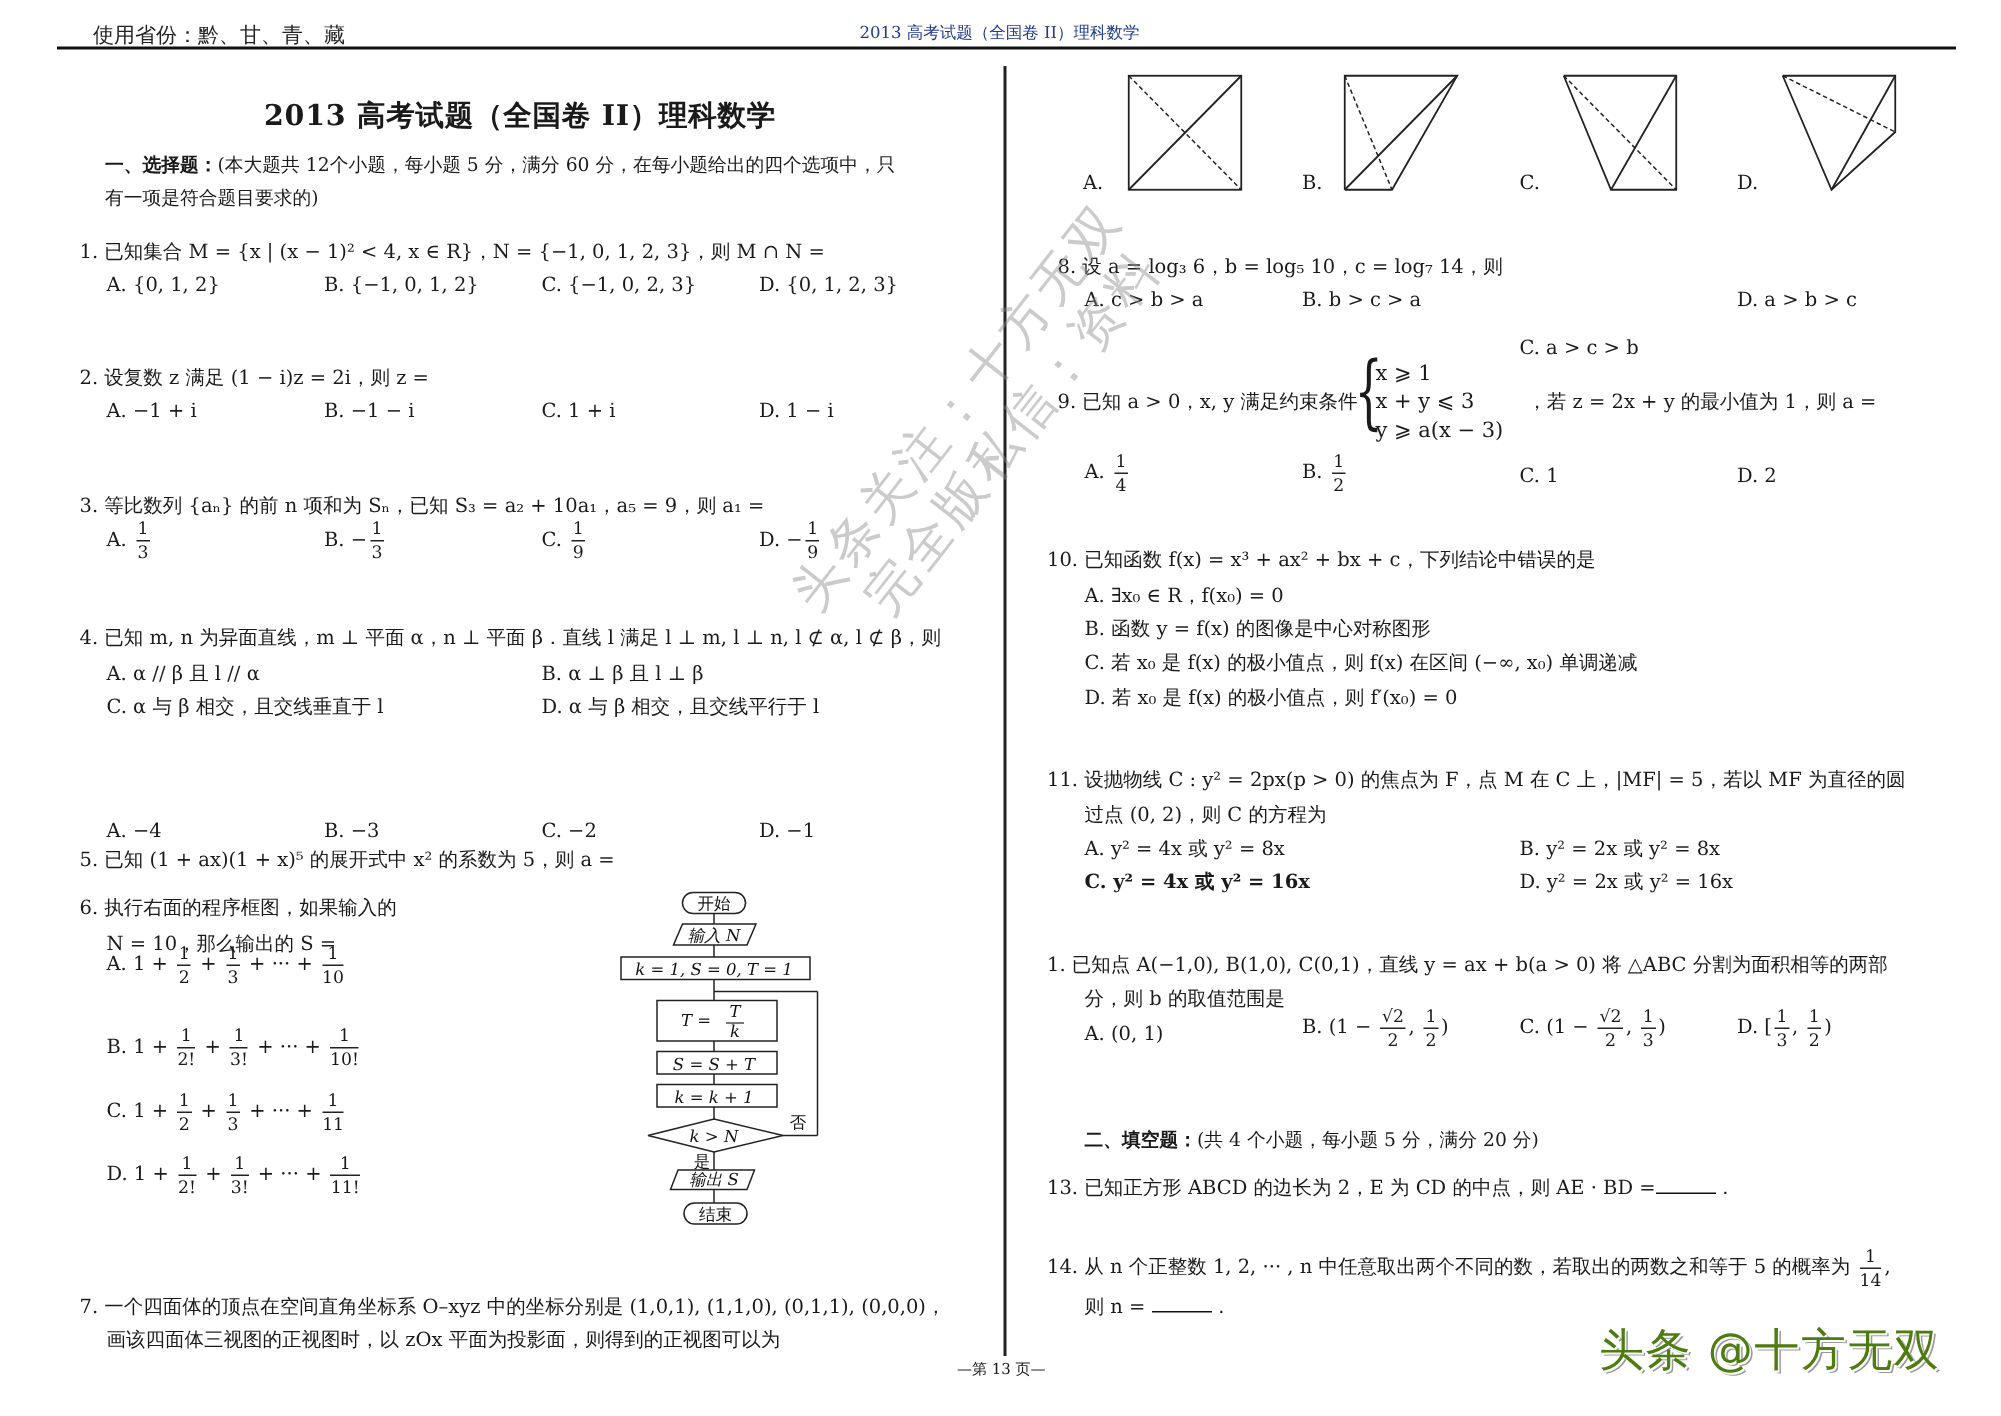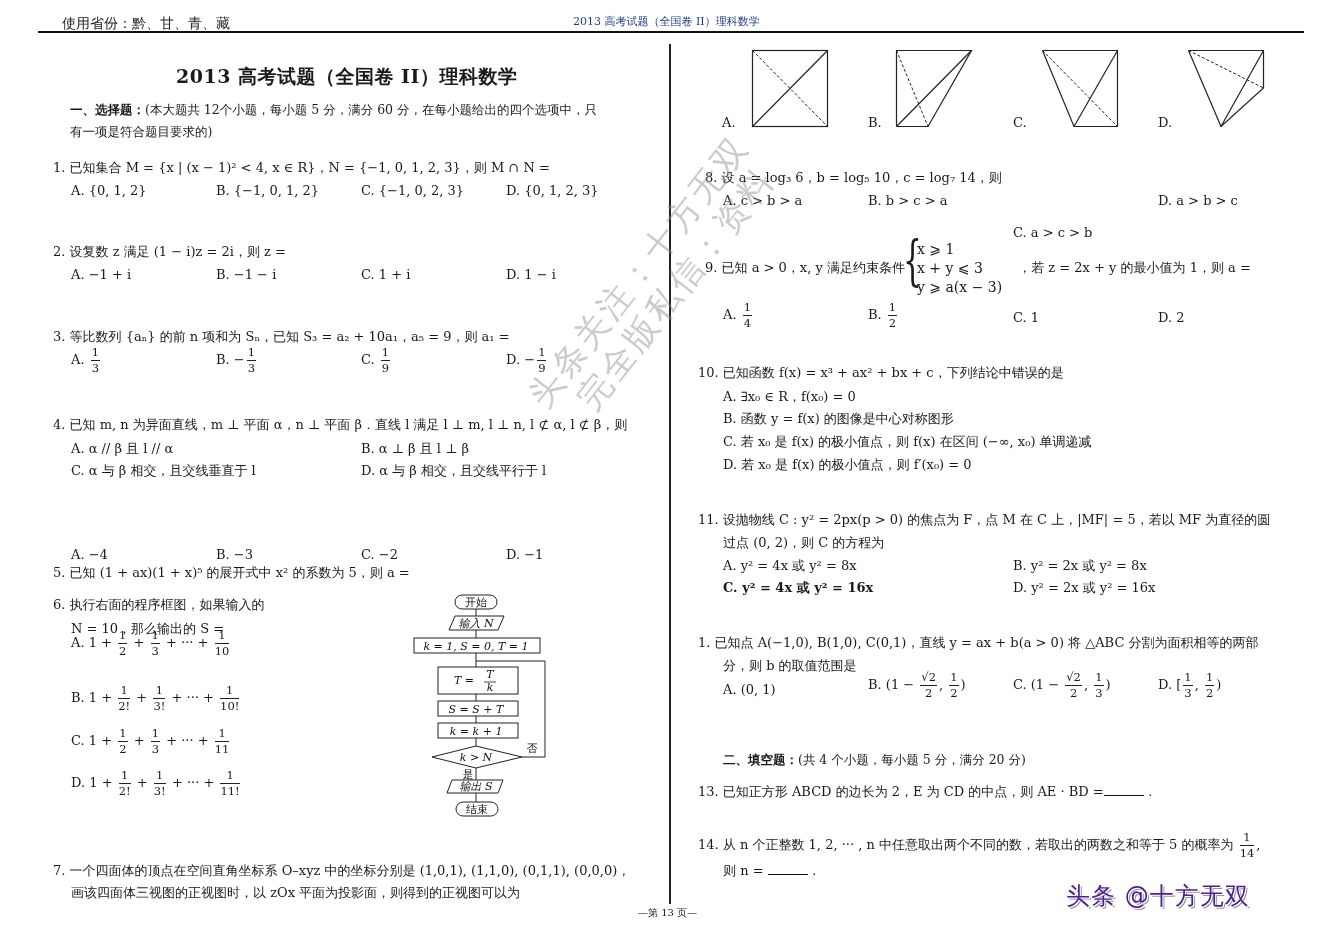--- a/index.html
+++ b/index.html
@@ -17,21 +17,21 @@
   .opt { font-size:13px; }
   .frac { display:inline-block; vertical-align:middle; text-align:center; line-height:1; margin:0 2px; }
   .frac > span { display:block; font-size:11.5px; }
   .frac > span.num { border-bottom:1px solid #222; padding:0 1px 1px; }
   .frac > span.den { padding-top:2px; }
   .brace-block { display:inline-block; vertical-align:middle; position:relative; padding-left:12px; line-height:19px; font-size:14px; }
   .brace-block::before { content:"{"; position:absolute; left:-2px; top:-6px; font-size:54px; font-weight:100; transform:scaleX(0.55); transform-origin:left; line-height:1; }
   .blank { display:inline-block; width:40px; border-bottom:1px solid #111; height:12px; vertical-align:baseline; }
   .watermark { position:absolute; left:520px; top:390px; font-size:34px; color:rgba(140,140,140,0.45);
                transform:rotate(-52deg); transform-origin:left top; font-family:"DejaVu Sans","Liberation Sans",sans-serif; letter-spacing:3px; line-height:40px; }
-  .brand { position:absolute; left:1066px; top:880px; font-size:24px; font-family:"DejaVu Sans","Liberation Sans",sans-serif; color:#4c1d95;
+  .brand { position:absolute; left:1066px; top:880px; font-size:30px; font-family:"DejaVu Sans","Liberation Sans",sans-serif; color:#4d7c0f;
            text-shadow:1px 1px 0 #fff, 2px 2px 0 #999; letter-spacing:1px; }
   .footer { left:638px; top:906px; font-size:10px; }
   .fig-label { font-size:13px; }
   svg { position:absolute; overflow:visible; }
   .fc-text { font-family:"DejaVu Serif","Liberation Serif",serif; font-size:11px; }
 </style>
 </head>
 <body>
 
 <div class="abs hdr-left">使用省份：黔、甘、青、藏</div>

